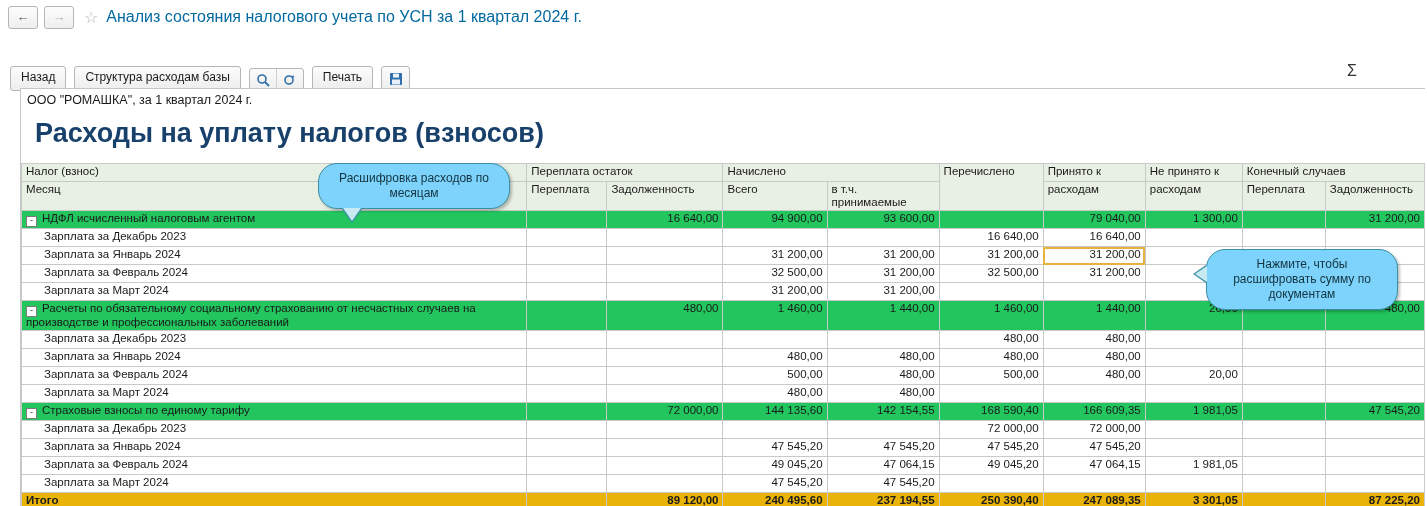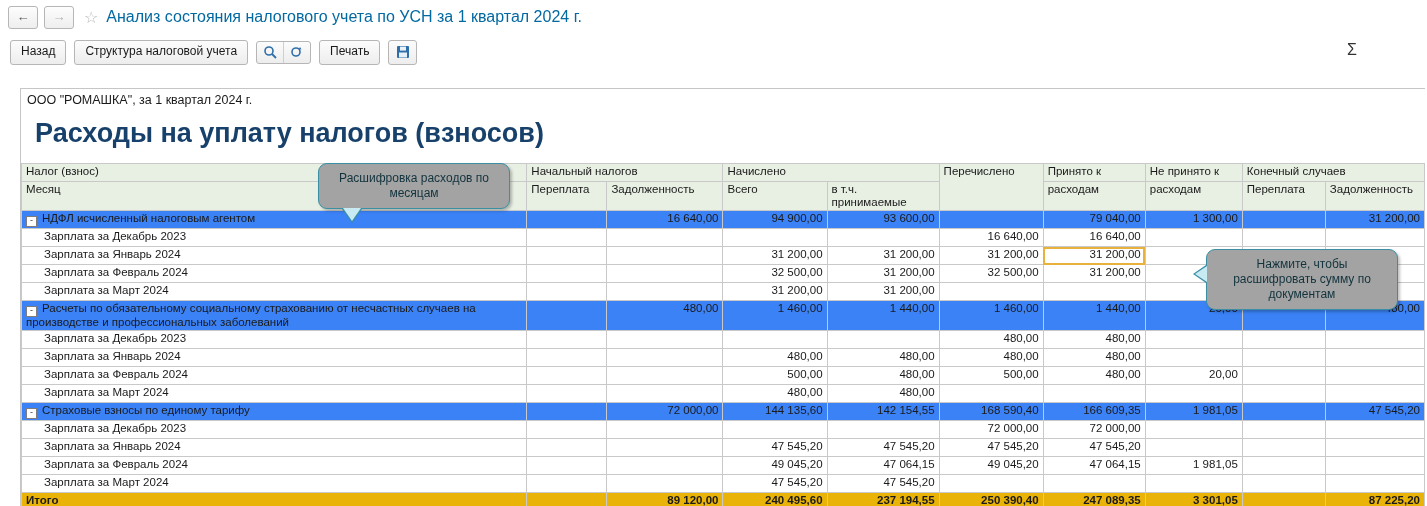--- a/index.html
+++ b/index.html
@@ -45,25 +45,26 @@
   }
   .doc-title {
     font-size: 16px;
     color: #0369a1;
     white-space: nowrap;
   }
 
   
   .toolbar {
     display: flex;
-    align-items: center;
+    align-items: flex-end;
     height: 36px;
     padding: 0 10px;
     gap: 8px;
     position: relative;
+    margin-top: 21px;
   }
   .tbtn {
     height: 23px;
     border: 1px solid #b6b6b6;
     border-radius: 3px;
     background: linear-gradient(#fcfcfc, #ededed);
     padding: 0 10px;
     font-size: 12px;
     line-height: 21px;
     color: #1a1a1a;
@@ -139,21 +140,21 @@
     white-space: nowrap;
   }
   .hdr {
     background: #e8efe3;
     font-size: 11.5px;
     color: #1a1a1a;
     vertical-align: top;
   }
   .num { text-align: right; }
   .grp {
-    background: #3b82f6;
+    background: #22c55e;
   }
   .grp td { font-size: 11.5px; }
   .sub td { background: #ffffff; }
   .total td {
     background: #eab308;
     font-weight: bold;
   }
   .lbl-indent { padding-left: 22px !important; }
   .expander {
     display: inline-block;
@@ -174,23 +175,23 @@
   
   .cell-highlight {
     outline: 2px solid #e8b13c;
     outline-offset: -2px;
     background: #ffffff;
   }
 
   
   .callout {
     position: absolute;
-    background: #a3a3a3;
+    background: #7dd3fc;
     border: 1px solid #3a8fa5;
-    border-radius: 9px;
+    border-radius: 19px;
     color: #12333d;
     font-size: 12px;
     text-align: center;
     padding: 7px 10px;
     line-height: 15px;
     box-shadow: 2px 2px 3px rgba(0,0,0,0.25);
   }
   .callout .tail {
     position: absolute;
     width: 0; height: 0;
@@ -243,21 +244,21 @@
 
 <div class="titlebar">
   <div class="navbtn">←</div>
   <div class="navbtn disabled">→</div>
   <div class="star">☆</div>
   <div class="doc-title">Анализ состояния налогового учета по УСН за 1 квартал 2024 г.</div>
 </div>
 
 <div class="toolbar">
   <div class="tbtn">Назад</div>
-  <div class="tbtn">Структура налоговой учета</div>
+  <div class="tbtn">Структура расходам базы</div>
   <div class="tgroup">
     <div class="ticon">
       <svg width="14" height="14" viewBox="0 0 14 14" aria-hidden="true">
         <circle cx="6" cy="6" r="4" fill="none" stroke="#2f6ea8" stroke-width="1.6"></circle>
         <line x1="9" y1="9" x2="13" y2="13" stroke="#2f6ea8" stroke-width="1.8"></line>
       </svg>
     </div>
     <div class="ticon">
       <svg width="14" height="14" viewBox="0 0 14 14" aria-hidden="true">
         <circle cx="6" cy="7" r="4" fill="none" stroke="#2f6ea8" stroke-width="1.6"></circle>
@@ -289,21 +290,21 @@
       <col style="width:112px">
       <col style="width:104px">
       <col style="width:102px">
       <col style="width:97px">
       <col style="width:83px">
       <col style="width:99px">
     </colgroup>
     <tbody>
       <tr>
         <td class="hdr">Налог (взнос)</td>
-        <td class="hdr" colspan="2">Начальный налогов</td>
+        <td class="hdr" colspan="2">Переплата остаток</td>
         <td class="hdr" colspan="2">Начислено</td>
         <td class="hdr" rowspan="2">Перечислено</td>
         <td class="hdr">Принято к</td>
         <td class="hdr">Не принято к</td>
         <td class="hdr" colspan="2">Конечный случаев</td>
       </tr>
       <tr>
         <td class="hdr">Месяц</td>
         <td class="hdr">Переплата</td>
         <td class="hdr">Задолженность</td>

